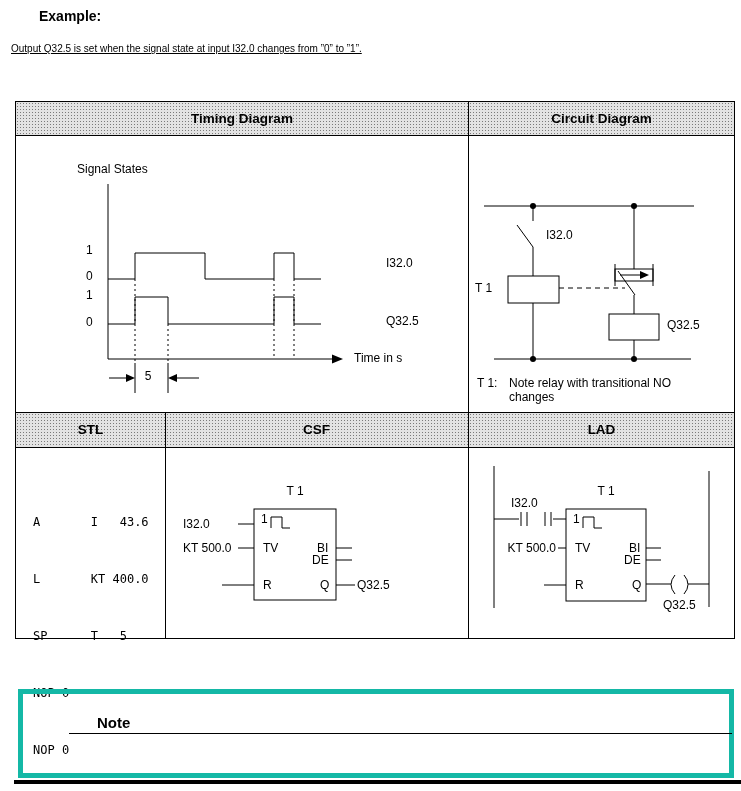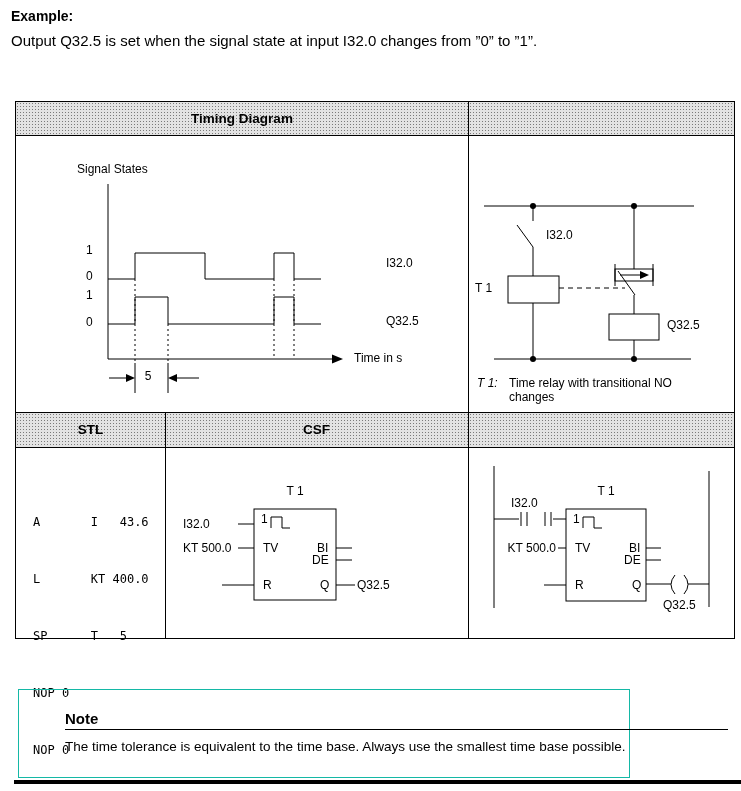--- a/index.html
+++ b/index.html
@@ -1,54 +1,56 @@
 <!DOCTYPE html>
 <html><head>
 <meta charset="utf-8">
 <style>
   html,body{margin:0;padding:0;background:#ffffff;}
   #screen{position:relative;width:741px;height:791px;background:#ffffff;
           font-family:"Liberation Sans",sans-serif;color:#000;overflow:hidden;}
   .abs{position:absolute;}
   .lbl{position:absolute;font-size:12px;line-height:14px;white-space:nowrap;}
-  .bold{font-weight:bold;}
+  .bold{font-weight:bold;margin-left:28px;}
   .stipple{background-color:#e3e3e3;
            background-image:radial-gradient(circle,#7a7a7a 0.8px,transparent 0.9px);
            background-size:3px 3px;}
   .hline{position:absolute;height:1px;background:#000;}
   .vline{position:absolute;width:1px;background:#000;}
   .hdr{position:absolute;top:0;font-weight:bold;font-size:13.5px;text-align:center;}
   svg{position:absolute;left:0;top:0;}
   svg path, svg rect, svg line{fill:none;stroke:#000;stroke-width:1;}
   svg polygon{fill:#000;stroke:none;}
   svg circle{fill:#000;stroke:none;}
   .mono{font-family:"DejaVu Sans Mono","Liberation Mono",monospace;font-size:12px;
         line-height:19px;white-space:pre;}
 </style>
 </head>
 <body>
 
 <div id="screen">
 
   <div class="abs bold" style="left:11px;top:8px;font-size:14px;">Example:</div>
-  <div class="abs" style="left:11px;top:32px;font-size:15px;line-height:18px;">
+  <div class="abs" style="left:11px;top:40px;font-size:10px;line-height:18px;text-decoration:underline;">
     <div>Output Q32.5 is set when the signal state at input I32.0 changes from ”0” to ”1”.</div>
   </div>
 
   <div class="abs" style="left:15px;top:101px;width:720px;height:538px;border:1px solid #000;box-sizing:border-box;">
 
     <div class="abs stipple" style="left:0;top:0;width:718px;height:33px;">
       <div class="hdr" style="left:0;width:452px;line-height:33px;">Timing Diagram</div>
+      <div class="hdr" style="left:453px;width:265px;line-height:33px;">Circuit Diagram</div>
     </div>
     <div class="hline" style="left:0;top:33px;width:718px;"></div>
 
     <div class="hline" style="left:0;top:310px;width:718px;"></div>
     <div class="abs stipple" style="left:0;top:311px;width:718px;height:34px;">
       <div class="hdr" style="left:149px;width:303px;line-height:34px;">CSF</div>
       <div class="hdr" style="left:0;width:149px;line-height:34px;">STL</div>
+      <div class="hdr" style="left:453px;width:265px;line-height:34px;">LAD</div>
     </div>
     <div class="hline" style="left:0;top:345px;width:718px;"></div>
 
     <div class="vline" style="left:452px;top:0;height:536px;"></div>
     <div class="vline" style="left:149px;top:310px;height:226px;"></div>
 
     <div class="abs" style="left:0;top:34px;width:452px;height:228px;">
       <svg width="452" height="276" viewBox="0 0 452 276">
         <path d="M92 48 V223"></path>
         <path d="M92 223 H317"></path>
@@ -98,22 +100,22 @@
         <polygon points="180,139 171,135 171,143"></polygon>
         <path d="M149 135 L166 159"></path>
         <path d="M165 159 V178"></path>
         <rect x="140" y="178" width="50" height="26"></rect>
         <path d="M165 204 V223"></path>
         <path d="M90 152 H156" stroke-dasharray="5 4"></path>
       </svg>
       <span class="lbl" style="left:77px;top:92px;">I32.0</span>
       <span class="lbl" style="left:6px;top:145px;">T 1</span>
       <span class="lbl" style="left:198px;top:182px;">Q32.5</span>
-      <span class="lbl" style="left:8px;top:240px;font-style:italic;">T 1:</span>
-      <span class="lbl" style="left:40px;top:240px;">Time relay with transitional NO</span>
+      <span class="lbl" style="left:8px;top:240px;">T 1:</span>
+      <span class="lbl" style="left:40px;top:240px;">Note relay with transitional NO</span>
       <span class="lbl" style="left:40px;top:254px;">changes</span>
     </div>
 
     <div class="abs" style="left:0;top:346px;width:149px;height:190px;">
       <div class="abs mono" style="left:17px;top:27px;">
         <div>A       I   43.6</div>
         <div>L       KT 400.0</div>
         <div>SP      T   5</div>
         <div>NOP 0</div>
         <div>NOP 0</div>
@@ -174,21 +176,20 @@
       <span class="lbl" style="left:106px;top:93px;">TV</span>
       <span class="lbl" style="left:160px;top:93px;">BI</span>
       <span class="lbl" style="left:155px;top:105px;">DE</span>
       <span class="lbl" style="left:106px;top:130px;">R</span>
       <span class="lbl" style="left:163px;top:130px;">Q</span>
       <span class="lbl" style="left:194px;top:150px;">Q32.5</span>
     </div>
 
   </div>
 
-  <div class="abs" style="left:18px;top:689px;width:612px;height:89px;border:1px solid #14b8a6;box-sizing:border-box;">
+  <div class="abs" style="left:18px;top:689px;width:716px;height:89px;border:5px solid #14b8a6;box-sizing:border-box;">
     <div class="abs bold" style="left:46px;top:20px;font-size:15px;">Note</div>
     <div class="hline" style="left:46px;top:39px;width:663px;"></div>
-    <div class="abs" style="left:46px;top:48px;width:652px;font-size:13.5px;line-height:18.5px;text-align:justify;text-align-last:left;">The time tolerance is equivalent to the time base.  Always use the smallest time base possible.</div>
   </div>
 
   <div class="abs" style="left:14px;top:780px;width:727px;height:4px;background:#000;"></div>
 
 </div>
 
 </body></html>

